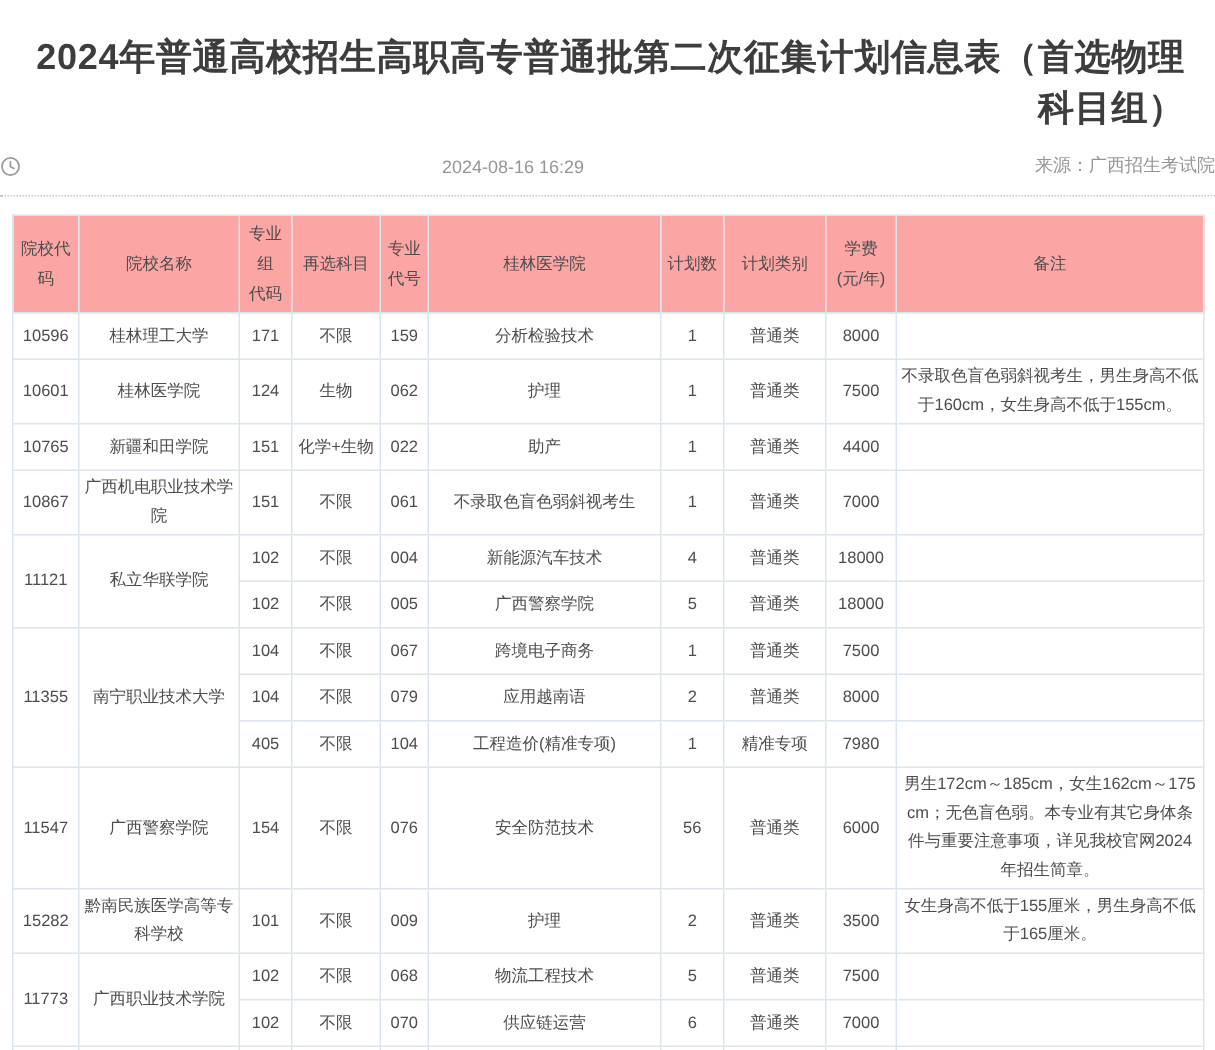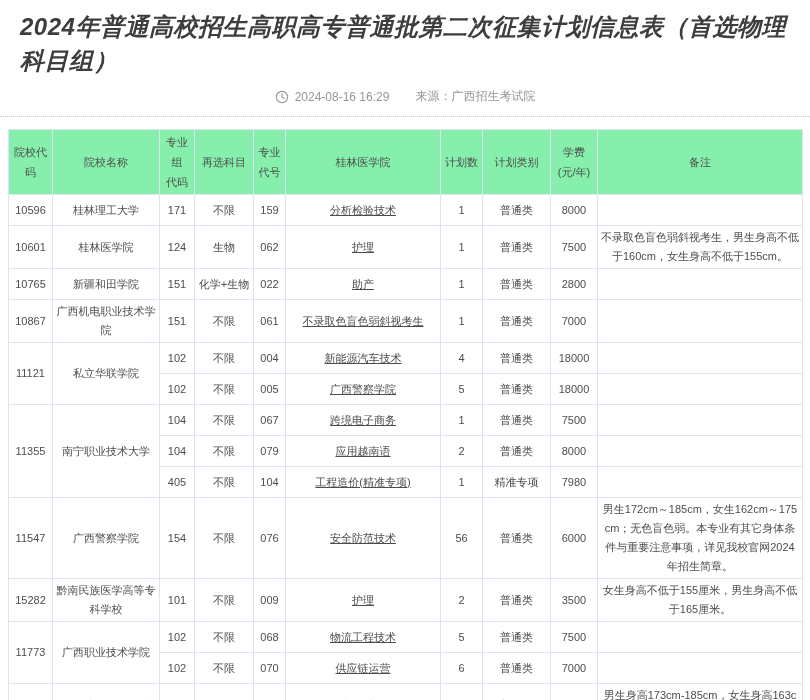--- a/index.html
+++ b/index.html
@@ -2,47 +2,47 @@
 <html><head>
 <meta charset="utf-8">
 <style>
   html,body{margin:0;padding:0;}
   body{
     width:810px;height:700px;overflow:hidden;background:#ffffff;
     font-family:"Liberation Sans","DejaVu Sans",sans-serif;
     color:#4d4d4d;
   }
   .page-title{
-    margin:0 auto;max-width:770px;padding:10px 14px 0 14px;
+    margin:12px auto;max-width:770px;padding:10px 14px 0 14px;
     font-size:24px;line-height:34px;font-weight:bold;color:#3d3d3d;
-    text-align:left;letter-spacing:0.5px;font-style:italic;
+    text-align:right;letter-spacing:0.5px;
   }
   .meta-line{
     margin-top:10px;margin-bottom:11px;
-    display:flex;align-items:center;justify-content:center;
+    display:flex;align-items:center;justify-content:space-between;
     font-size:12px;color:#969696;gap:6px;
   }
   .meta-line .src{margin-left:20px;}
   .clock{width:14px;height:14px;display:inline-block;vertical-align:middle;}
   .dotted-sep{border-bottom:1px dotted #c9c9c9;width:810px;height:0;}
   .table-wrap{margin:12px 8px 0 8px;}
   table.plan{
     width:794px;border-collapse:collapse;table-layout:fixed;
     font-size:11px;color:#4d4d4d;
   }
   table.plan th, table.plan td{
     border:1px solid #dce5ee;
     text-align:center;vertical-align:middle;
     padding:2px 3px;word-break:break-all;
   }
   table.plan th{
-    font-weight:normal;height:50px;line-height:20px;background:#86efac;
+    font-weight:normal;height:50px;line-height:20px;background:#fca5a5;
   }
   table.plan td{height:26px;line-height:19px;background:#ffffff;}
-  td.cell-left{text-align:left;padding-left:6px;padding-right:6px;text-decoration:underline;}
+  td.cell-left{text-align:left;padding-left:6px;padding-right:6px;}
   td.cell-remark{text-align:left;padding:2px 7px;line-height:1.85;}
 </style>
 </head>
 <body>
 
 <h1 class="page-title">2024年普通高校招生高职高专普通批第二次征集计划信息表（首选物理科目组）</h1>
 
 <div class="meta-line">
   <svg class="clock" viewBox="0 0 16 16">
     <circle cx="8" cy="8" r="6.5" fill="none" stroke="#9a9a9a" stroke-width="1.3"></circle>
@@ -132,21 +132,21 @@
         </tr>
         <tr>
           <td>10765</td>
           <td>新疆和田学院</td>
           <td>151</td>
           <td>化学+生物</td>
           <td>022</td>
           <td class="cell-left">助产</td>
           <td>1</td>
           <td>普通类</td>
-          <td>2800</td>
+          <td>4400</td>
           <td class="cell-remark"></td>
         </tr>
         <tr>
           <td>10867</td>
           <td>广西机电职业技术学院</td>
           <td>151</td>
           <td>不限</td>
           <td>061</td>
           <td class="cell-left">不录取色盲色弱斜视考生</td>
           <td>1</td>

